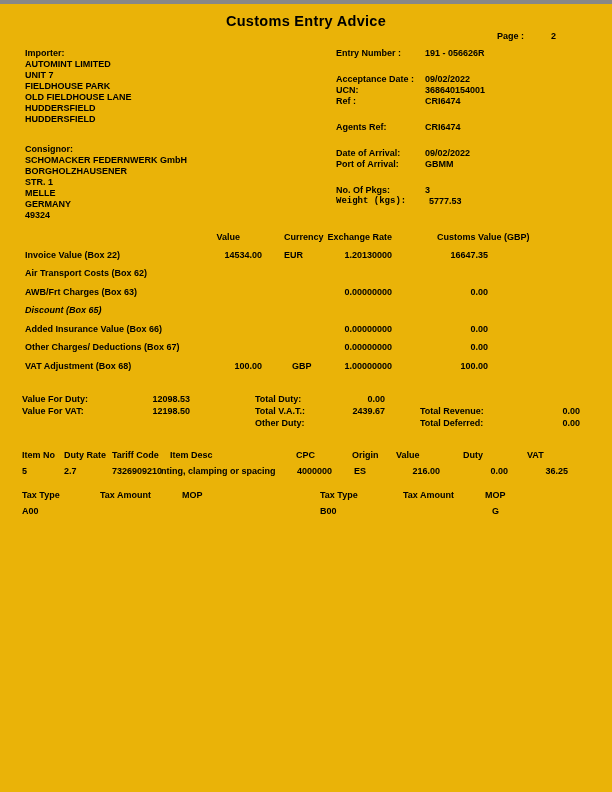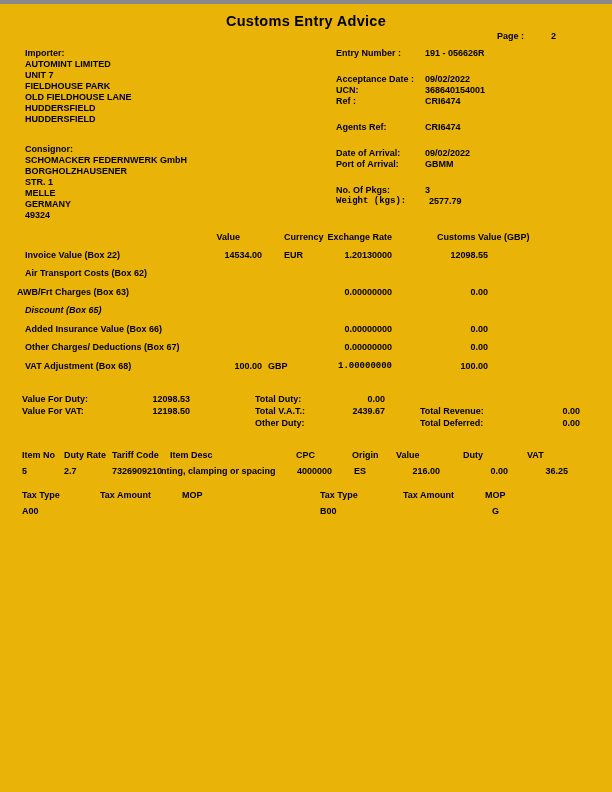--- a/index.html
+++ b/index.html
@@ -61,60 +61,60 @@
   <div class="abs" style="left:336px;top:144px;">Date of Arrival:</div>
   <div class="abs" style="left:425px;top:144px;">09/02/2022</div>
 
   <div class="abs" style="left:336px;top:155px;">Port of Arrival:</div>
   <div class="abs" style="left:425px;top:155px;">GBMM</div>
 
   <div class="abs" style="left:336px;top:181px;">No. Of Pkgs:</div>
   <div class="abs" style="left:425px;top:181px;">3</div>
 
   <div class="abs" style="left:336px;top:192px;font-family:Liberation Mono, monospace;">Weight (kgs):</div>
-  <div class="abs" style="left:429px;top:192px;">2577.79</div>
+  <div class="abs" style="left:429px;top:192px;">5777.53</div>
 
   <div class="abs r" style="left:182px;top:228px;width:58px;">Value</div>
   <div class="abs" style="left:284px;top:228px;">Currency</div>
   <div class="abs r" style="left:302px;top:228px;width:90px;">Exchange Rate</div>
   <div class="abs" style="left:437px;top:228px;">Customs Value (GBP)</div>
 
   <div>
     <div class="abs" style="left:25px;top:246px;">Invoice Value (Box 22)</div>
     <div class="abs r" style="left:182px;top:246px;width:80px;">14534.00</div>
     <div class="abs" style="left:284px;top:246px;">EUR</div>
     <div class="abs r" style="left:302px;top:246px;width:90px;">1.20130000</div>
-    <div class="abs r" style="left:398px;top:246px;width:90px;">12098.55</div>
+    <div class="abs r" style="left:398px;top:246px;width:90px;">16647.35</div>
   </div>
   <div>
     <div class="abs" style="left:25px;top:264px;">Air Transport Costs (Box 62)</div>
   </div>
   <div>
-    <div class="abs" style="left:17px;top:283px;">AWB/Frt Charges (Box 63)</div>
+    <div class="abs" style="left:25px;top:283px;">AWB/Frt Charges (Box 63)</div>
     <div class="abs r" style="left:302px;top:283px;width:90px;">0.00000000</div>
     <div class="abs r" style="left:398px;top:283px;width:90px;">0.00</div>
   </div>
   <div>
     <div class="abs" style="left:25px;top:301px;font-style:italic;">Discount (Box 65)</div>
   </div>
   <div>
     <div class="abs" style="left:25px;top:320px;">Added Insurance Value (Box 66)</div>
     <div class="abs r" style="left:302px;top:320px;width:90px;">0.00000000</div>
     <div class="abs r" style="left:398px;top:320px;width:90px;">0.00</div>
   </div>
   <div>
     <div class="abs" style="left:25px;top:338px;">Other Charges/ Deductions (Box 67)</div>
     <div class="abs r" style="left:302px;top:338px;width:90px;">0.00000000</div>
     <div class="abs r" style="left:398px;top:338px;width:90px;">0.00</div>
   </div>
   <div>
     <div class="abs" style="left:25px;top:357px;">VAT Adjustment (Box 68)</div>
     <div class="abs r" style="left:182px;top:357px;width:80px;">100.00</div>
-    <div class="abs" style="left:268px;top:357px;">GBP</div>
-    <div class="abs r" style="left:302px;top:357px;width:90px;font-family:Liberation Mono, monospace;">1.00000000</div>
+    <div class="abs" style="left:292px;top:357px;">GBP</div>
+    <div class="abs r" style="left:302px;top:357px;width:90px;">1.00000000</div>
     <div class="abs r" style="left:398px;top:357px;width:90px;">100.00</div>
   </div>
 
   <div class="abs" style="left:22px;top:390px;">Value For Duty:</div>
   <div class="abs r" style="left:105px;top:390px;width:85px;">12098.53</div>
   <div class="abs" style="left:255px;top:390px;">Total Duty:</div>
   <div class="abs r" style="left:300px;top:390px;width:85px;">0.00</div>
 
   <div class="abs" style="left:22px;top:402px;">Value For VAT:</div>
   <div class="abs r" style="left:105px;top:402px;width:85px;">12198.50</div>

